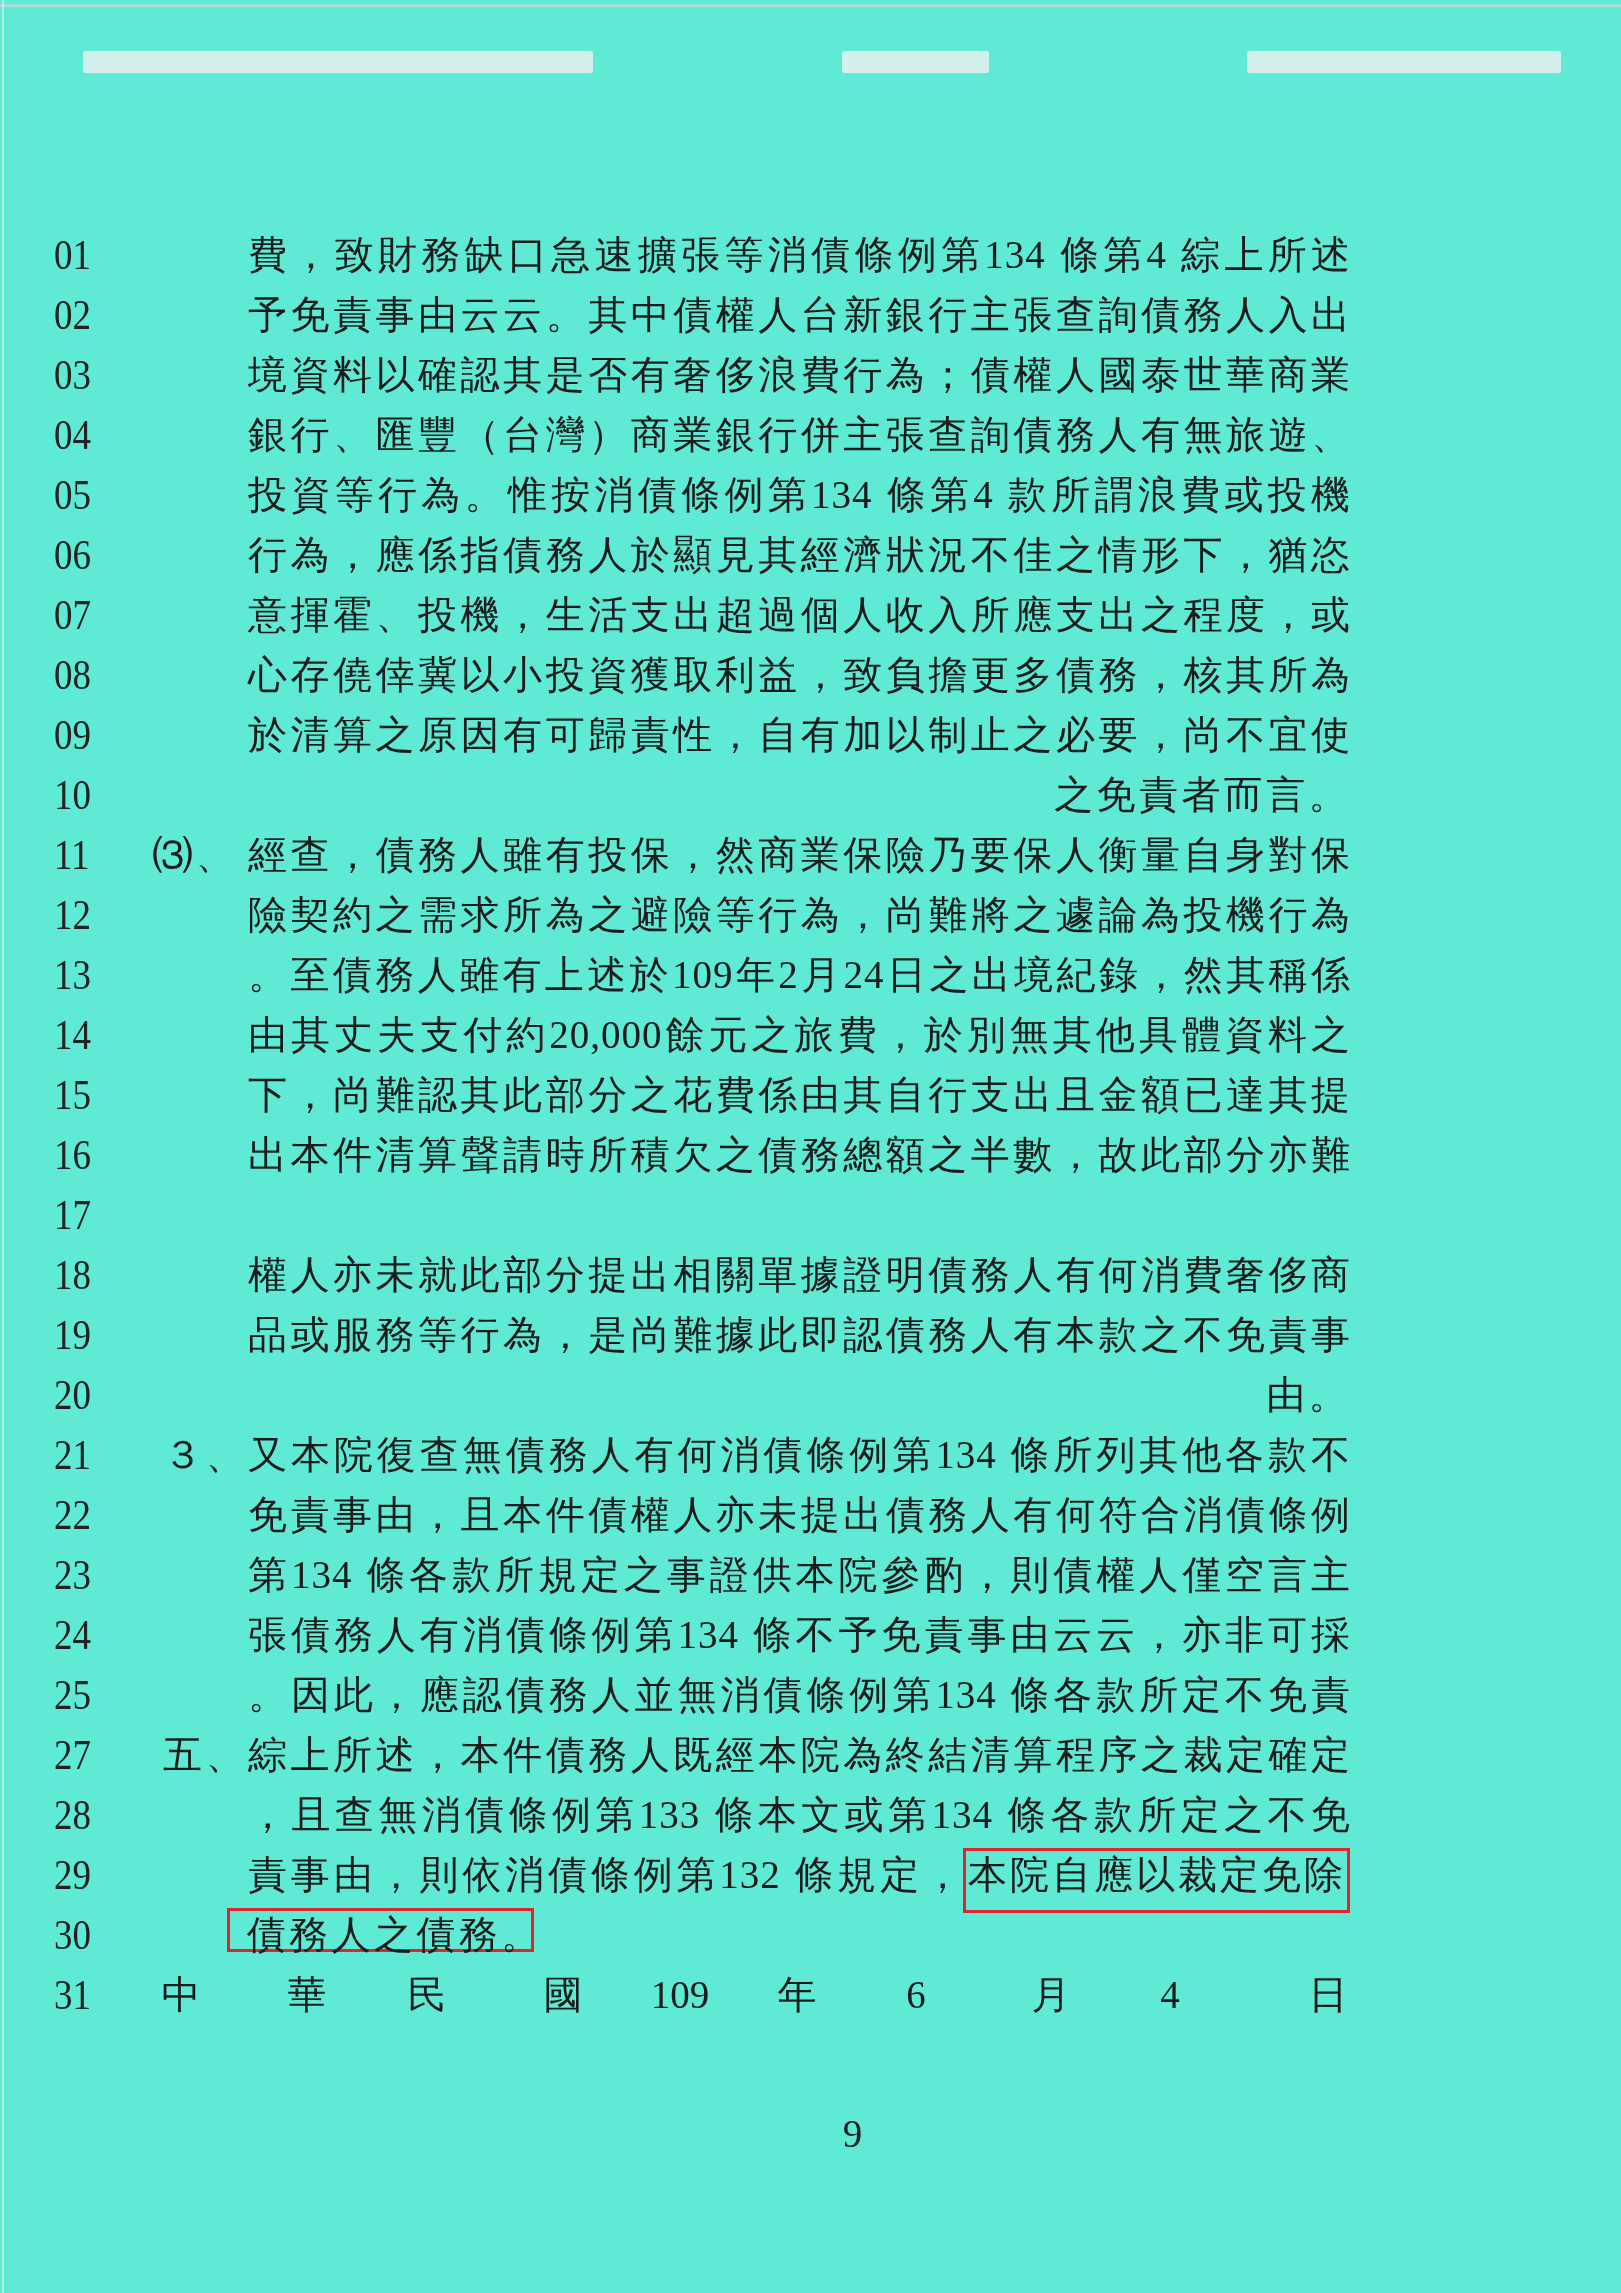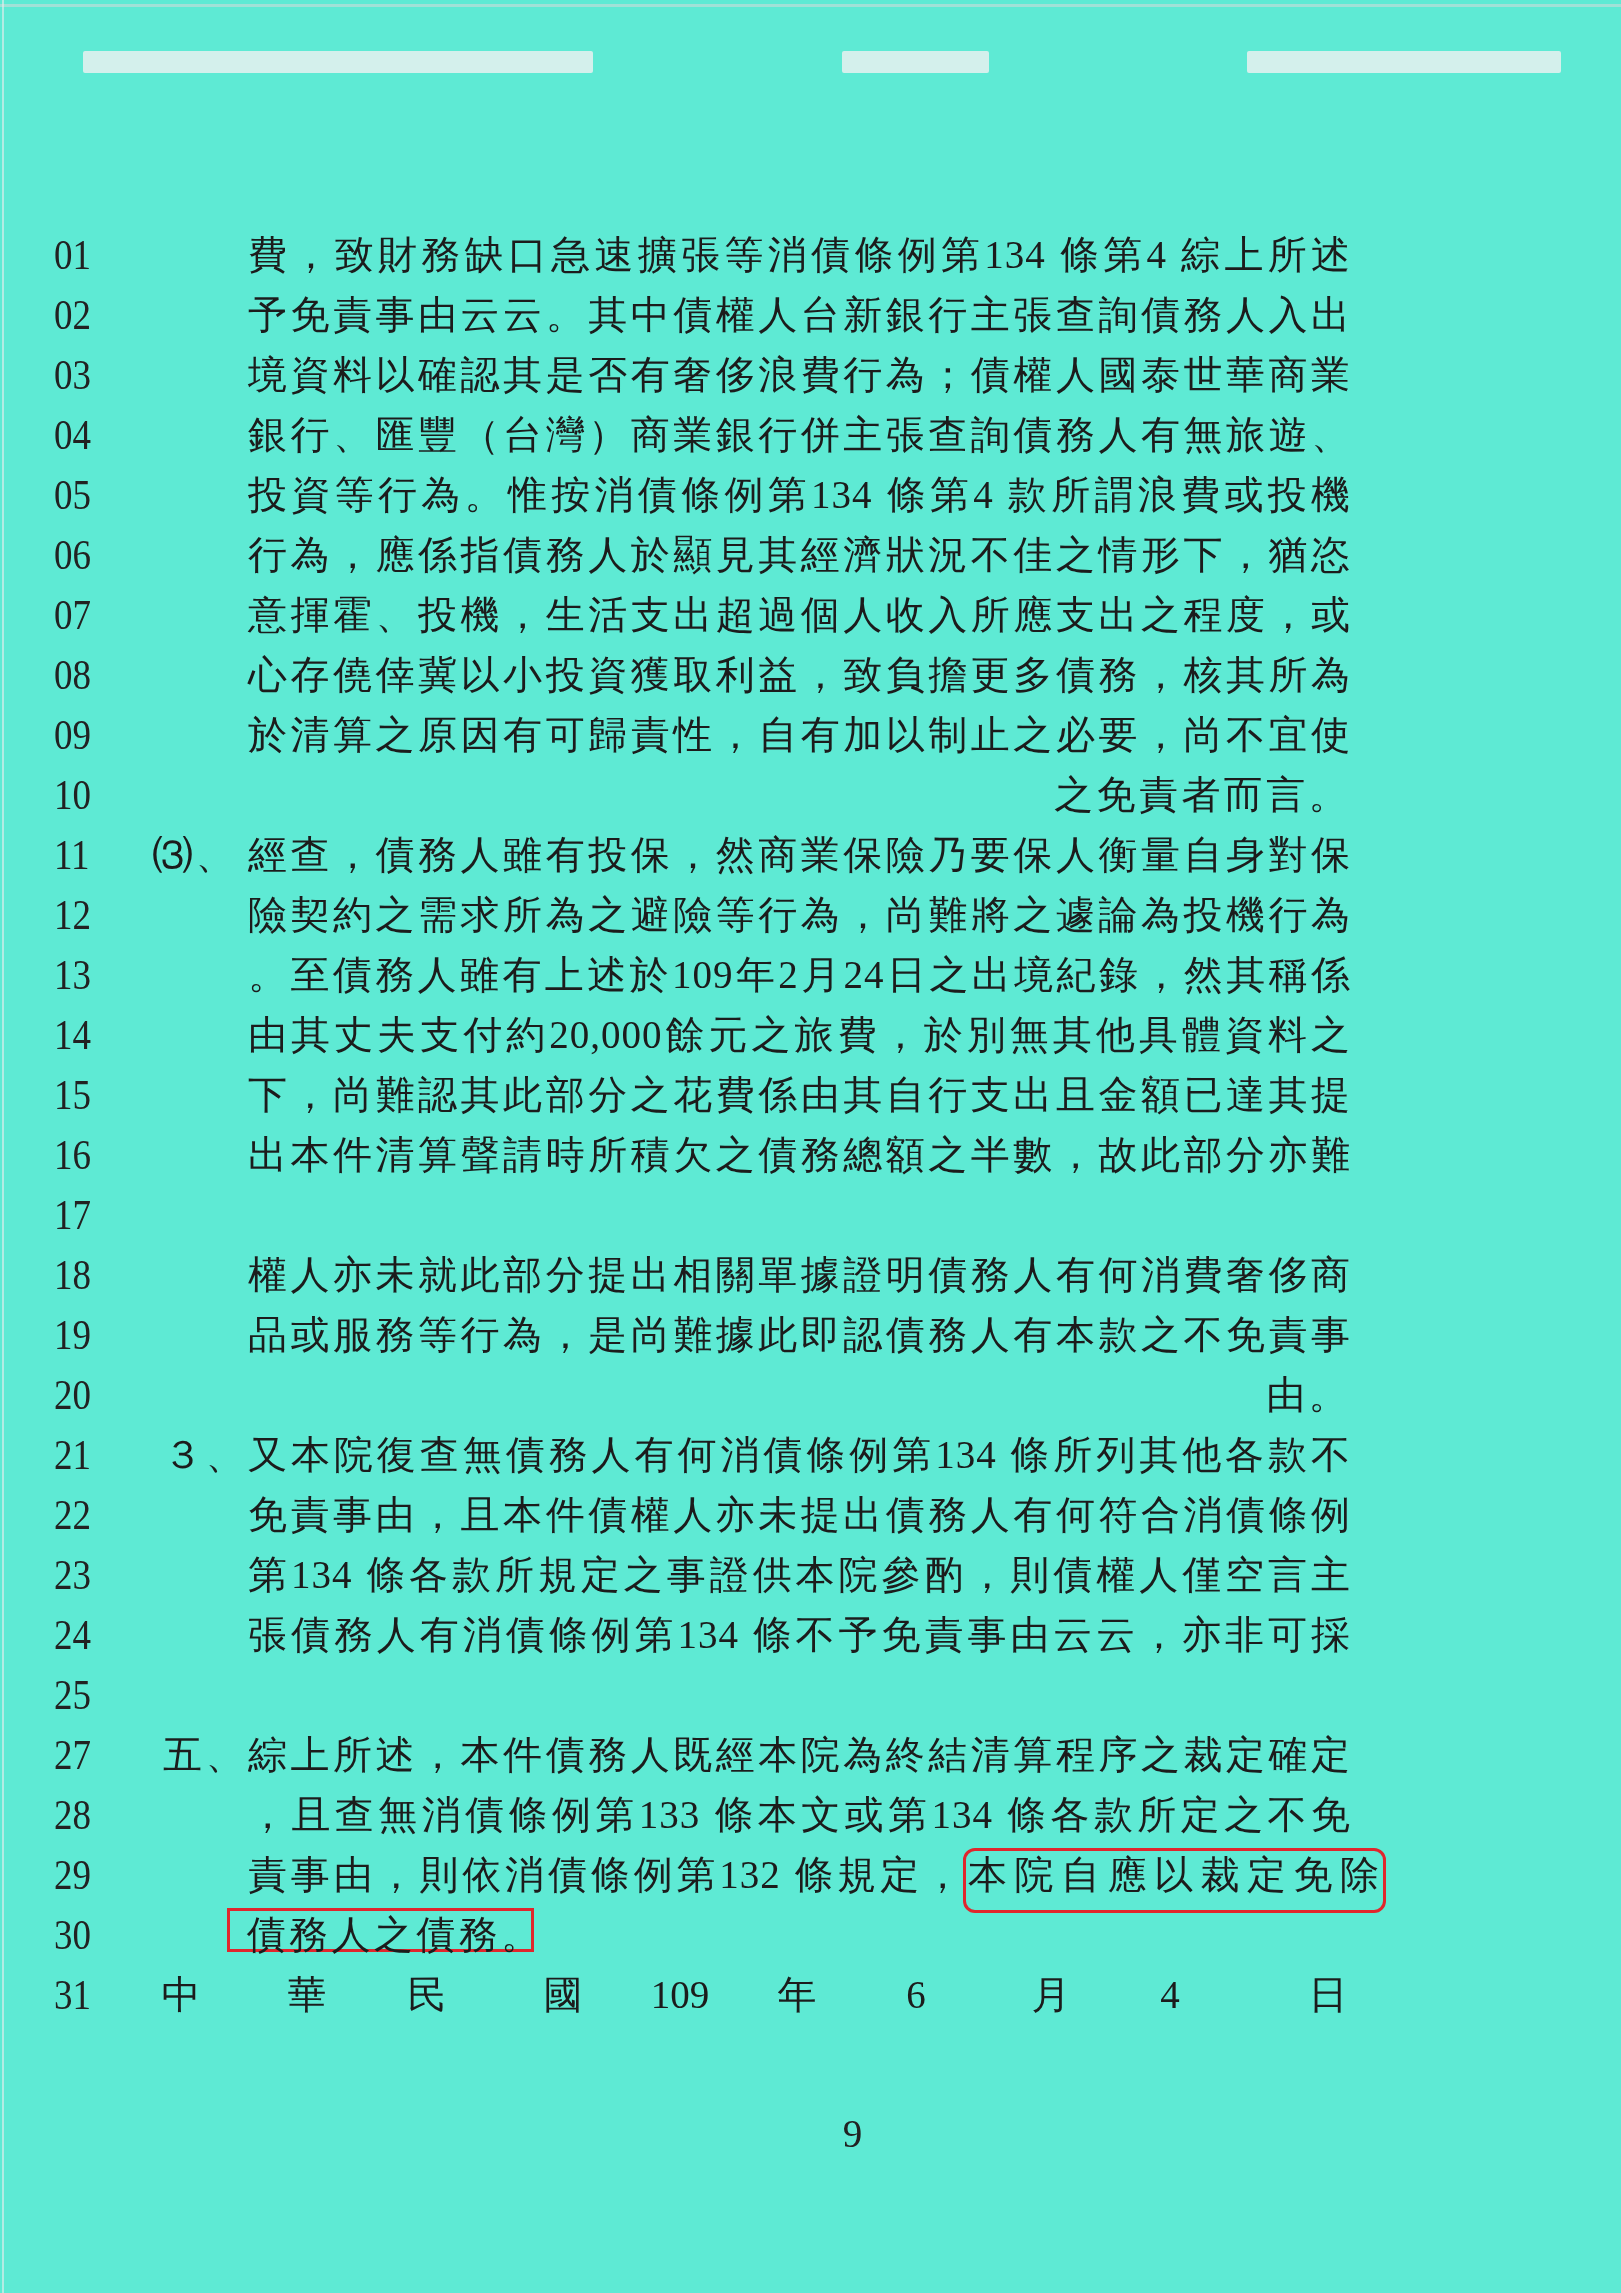--- a/index.html
+++ b/index.html
@@ -45,21 +45,21 @@
       position: absolute; left: 248px; top: 0; width: 1103px;
       font-size: 39px; line-height: 60px; letter-spacing: 1px;
     }
     .tx.full { text-align: justify; text-align-last: justify; }
     .tx.short { text-align: right; letter-spacing: 3.4px; }
     .tx.pre29 { width: 715px; }
     .hl-box {
       position: absolute; top: 2.5px;
       border: 3.9px solid #e0262d; box-sizing: border-box;
     }
-    .hl-box.b1 { left: 963px; width: 423px; height: 65px; border-radius: 12px; }
+    .hl-box.b1 { left: 963px; width: 387px; height: 65px; }
     .hl-box.b2 { left: 227px; width: 307px; height: 44px; }
     .hl-text {
       font-size: 39px; line-height: 47px; white-space: nowrap;
     }
     .b1 .hl-text { padding: 0 2.9px 0 2px; text-align: justify; text-align-last: justify; letter-spacing: 1px; }
     .b2 .hl-text { padding-left: 16.7px; letter-spacing: 3.4px; }
     .date-part {
       position: absolute; top: 0; width: 78px; text-align: center;
       font-size: 39px; line-height: 60px;
     }
@@ -176,20 +176,21 @@
     <div class="row">
       <span class="ln">23</span>
       <div class="tx full">第134 條各款所規定之事證供本院參酌，則債權人僅空言主</div>
     </div>
     <div class="row">
       <span class="ln">24</span>
       <div class="tx full">張債務人有消債條例第134 條不予免責事由云云，亦非可採</div>
     </div>
     <div class="row">
       <span class="ln">25</span>
+      <div class="tx full">。因此，應認債務人並無消債條例第134 條各款所定不免責</div>
     </div>
 
     <div class="row">
       <span class="ln">27</span>
       <span class="mk">五、</span>
       <div class="tx full">綜上所述，本件債務人既經本院為終結清算程序之裁定確定</div>
     </div>
     <div class="row">
       <span class="ln">28</span>
       <div class="tx full">，且查無消債條例第133 條本文或第134 條各款所定之不免</div>

